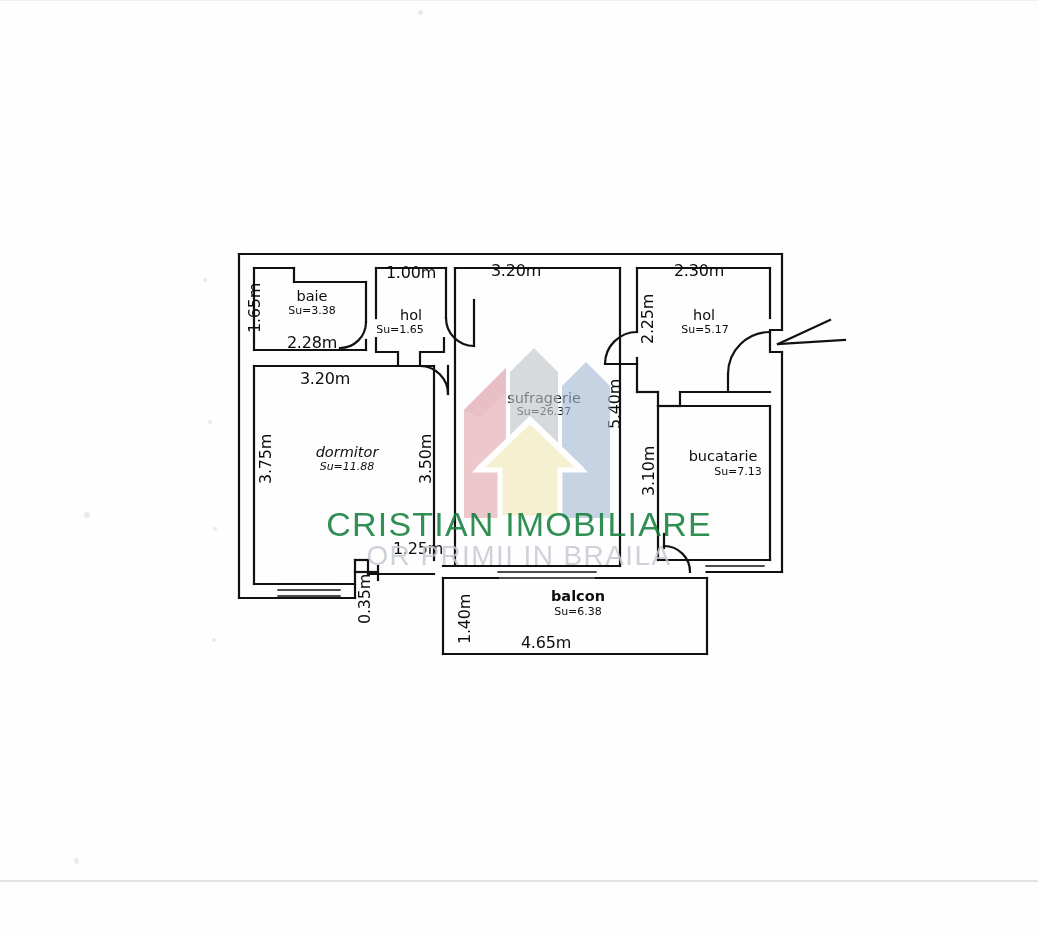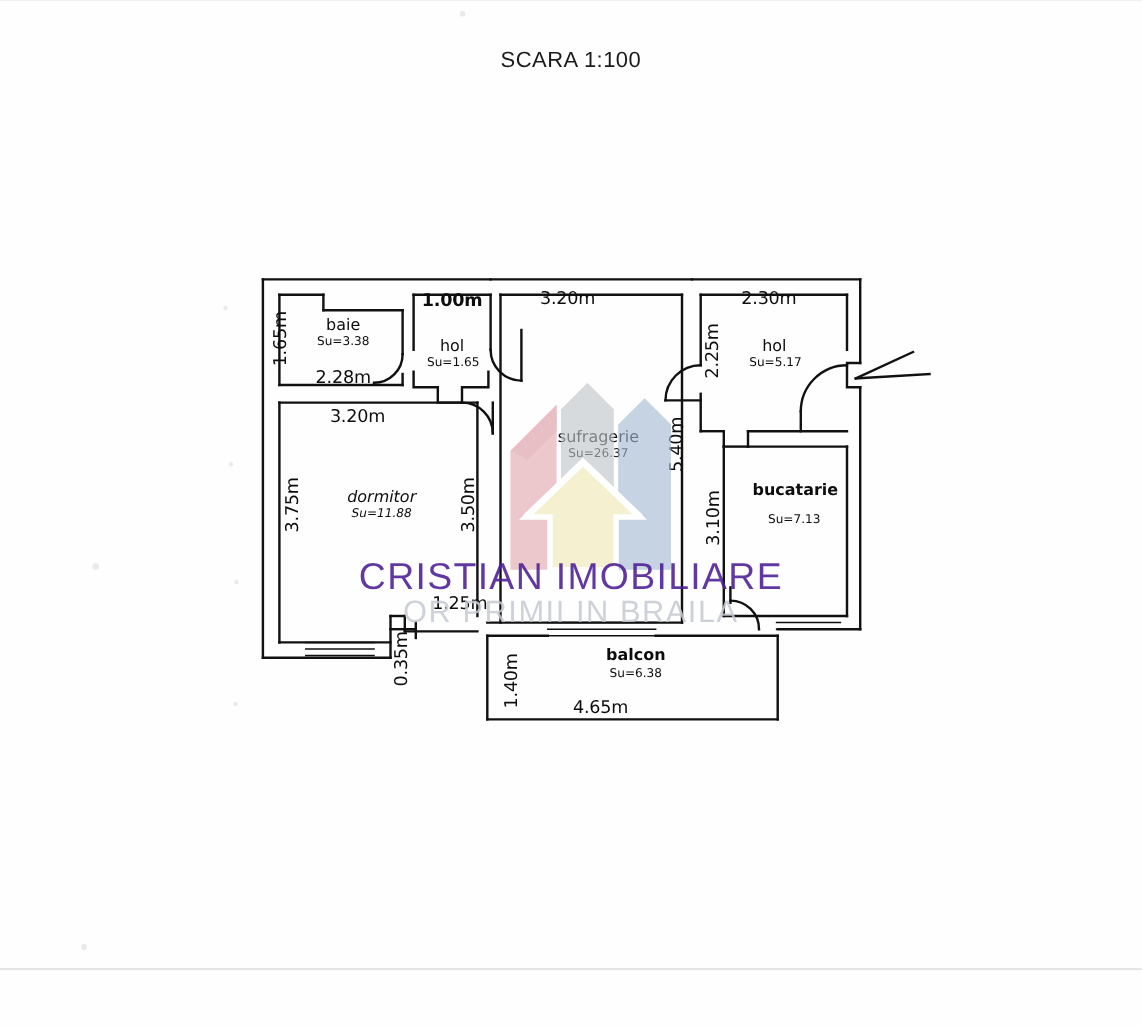--- a/index.html
+++ b/index.html
@@ -103,21 +103,21 @@
     white-space: pre;
     text-align: center;
     pointer-events: none;
   }
   .wm-main {
     left: 0;
     top: 505px;
     width: 1038px;
     font-size: 34px;
     letter-spacing: 1.2px;
-    color: #4c1d95;
+    color: #15803d;
     opacity: 0.88;
   }
   .wm-sub {
     left: 0;
     top: 540px;
     width: 1038px;
     font-size: 28px;
     letter-spacing: 1.4px;
     color: #c6cad2;
     opacity: 0.85;
@@ -136,21 +136,20 @@
     background: #e4e4e4;
     pointer-events: none;
   }
 </style>
 </head>
 <body>
 
 <div id="page">
 
   <div class="title-block">
-    <div class="title-sub">SCARA 1:100</div>
   </div>
 
   <div id="plan-wrap">
 
     <svg id="plan-svg" width="1038" height="933" viewBox="0 0 1038 933">
 
       <g fill="none" stroke="#111111" stroke-width="2.2" stroke-linecap="square">
 
         <path d="M 239,254 L 239,598"></path>
 
@@ -256,44 +255,44 @@
         <path d="M 778,344 L 830,320"></path>
 
       </g>
     </svg>
 
     <div class="lbl room-name" style="left:272px; top:288px; width:80px;">baie</div>
     <div class="lbl room-area" style="left:266px; top:305px; width:92px;">Su=3.38</div>
     <div class="lbl dim-v" style="left:222px; top:299px; width:66px;">1.65m</div>
     <div class="lbl dim" style="left:266px; top:334px; width:92px;">2.28m</div>
 
-    <div class="lbl dim" style="left:372px; top:264px; width:78px;font-weight:bold;">1.00m</div>
+    <div class="lbl dim" style="left:372px; top:264px; width:78px;">1.00m</div>
     <div class="lbl room-name" style="left:380px; top:307px; width:62px;">hol</div>
-    <div class="lbl room-area" style="left:368px; top:324px; width:88px;">Su=1.65</div>
+    <div class="lbl room-area" style="left:356px; top:324px; width:88px;">Su=1.65</div>
 
     <div class="lbl dim" style="left:466px; top:262px; width:100px;">3.20m</div>
 
     <div class="lbl dim" style="left:644px; top:262px; width:110px;">2.30m</div>
     <div class="lbl dim-v" style="left:615px; top:310px; width:66px;">2.25m</div>
     <div class="lbl room-name" style="left:674px; top:307px; width:60px;">hol</div>
     <div class="lbl room-area" style="left:660px; top:324px; width:90px;">Su=5.17</div>
 
     <div class="lbl dim" style="left:275px; top:370px; width:100px;">3.20m</div>
     <div class="lbl dim-v" style="left:233px; top:450px; width:66px;">3.75m</div>
     <div class="lbl room-name" style="left:300px; top:444px; width:94px;font-style:italic;">dormitor</div>
     <div class="lbl room-area" style="left:294px; top:461px; width:106px;font-style:italic;">Su=11.88</div>
     <div class="lbl dim-v" style="left:393px; top:450px; width:66px;">3.50m</div>
 
     <div class="lbl room-name" style="left:494px; top:390px; width:100px;">sufragerie</div>
     <div class="lbl room-area" style="left:490px; top:406px; width:108px;">Su=26.37</div>
     <div class="lbl dim-v" style="left:582px; top:395px; width:66px;">5.40m</div>
 
     <div class="lbl dim-v" style="left:616px; top:462px; width:66px;">3.10m</div>
-    <div class="lbl room-name" style="left:668px; top:438px; width:110px;font-weight:bold;">bucatarie</div>
-    <div class="lbl room-area" style="left:672px; top:466px; width:100px;">Su=7.13</div>
+    <div class="lbl room-name" style="left:668px; top:448px; width:110px;">bucatarie</div>
+    <div class="lbl room-area" style="left:688px; top:466px; width:100px;">Su=7.13</div>
 
     <div class="lbl dim" style="left:374px; top:540px; width:88px;">1.25m</div>
     <div class="lbl dim-v" style="left:332px; top:590px; width:66px;">0.35m</div>
 
     <div class="lbl dim-v" style="left:432px; top:610px; width:66px;">1.40m</div>
     <div class="lbl room-name" style="left:532px; top:588px; width:92px;font-weight:bold;">balcon</div>
     <div class="lbl room-area" style="left:526px; top:606px; width:104px;">Su=6.38</div>
     <div class="lbl dim" style="left:494px; top:634px; width:104px;">4.65m</div>
 
   </div>

